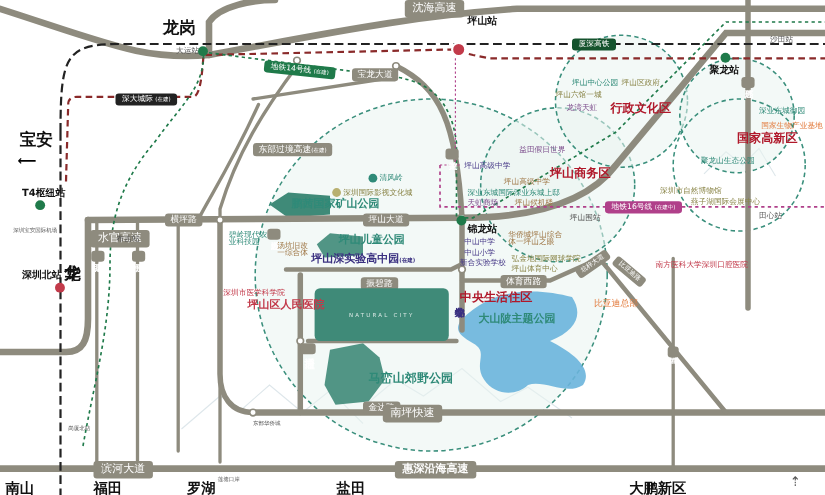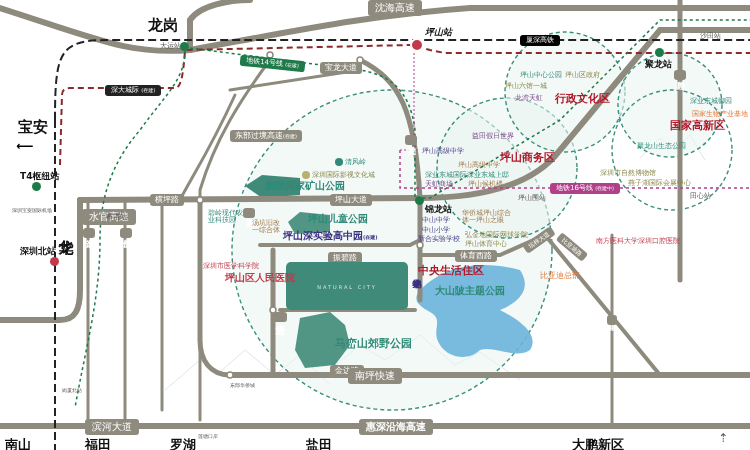--- a/index.html
+++ b/index.html
@@ -142,24 +142,24 @@
   <div class="road-tag big" style="left:359px;top:419px;font-weight:bold;">惠深沿海高速</div>
   <div class="road-tag big" style="left:85px;top:419px;">滨河大道</div>
   <div class="road-tag" style="left:455px;top:250px;">体育西路</div>
   <div class="road-tag" style="left:522px;top:235px;transform:rotate(-35deg);font-size:6px;">坑梓大道</div>
   <div class="road-tag" style="left:555px;top:242px;transform:rotate(40deg);font-size:6px;">比亚迪路</div>
   <div class="road-tag v" style="left:674px;top:70px;">外环高速</div>
   <div class="road-tag v" style="left:607px;top:315px;font-size:6px;">坪葵路</div>
 
   <div class="metro-tag" style="left:240px;top:58px;background:#1f7a4a;transform:rotate(6deg);"><span>地铁14号线</span> <span style="font-size:5px;">(在建)</span></div>
   <div class="metro-tag" style="left:550px;top:183px;background:#b0408a;"><span>地铁16号线</span> <span style="font-size:5px;">(在建中)</span></div>
-  <div class="metro-tag" style="left:520px;top:35px;background:#000000;">厦深高铁</div>
+  <div class="metro-tag" style="left:520px;top:35px;background:#14532d;">厦深高铁</div>
   <div class="metro-tag" style="left:105px;top:85px;background:#222;"><span>深大城际</span> <span style="font-size:5px;">(在建)</span></div>
 
-  <div class="lbl station-b" style="left:425px;top:28px;font-style:italic;">坪山站</div>
+  <div class="lbl station-b" style="left:425px;top:16px;">坪山站</div>
   <div class="lbl" style="left:410px;top:38px;width:10px;height:10px;border-radius:50%;background:#c23a4a;border:2px solid #fff;"></div>
   <div class="lbl station" style="left:160px;top:43px;">大运站</div>
   <div class="lbl" style="left:180px;top:42px;width:9px;height:9px;border-radius:50%;background:#1f7a4a;"></div>
   <div class="lbl station-b" style="left:645px;top:60px;">聚龙站</div>
   <div class="lbl" style="left:655px;top:48px;width:9px;height:9px;border-radius:50%;background:#1f7a4a;"></div>
   <div class="lbl station-b" style="left:425px;top:205px;">锦龙站</div>
   <div class="lbl" style="left:415px;top:196px;width:9px;height:9px;border-radius:50%;background:#1f7a4a;"></div>
   <div class="lbl station" style="left:700px;top:33px;">沙田站</div>
   <div class="lbl station-b" style="left:20px;top:172px;">T4枢纽站</div>
   <div class="lbl" style="left:32px;top:182px;width:9px;height:9px;border-radius:50%;background:#1f7a4a;"></div>

